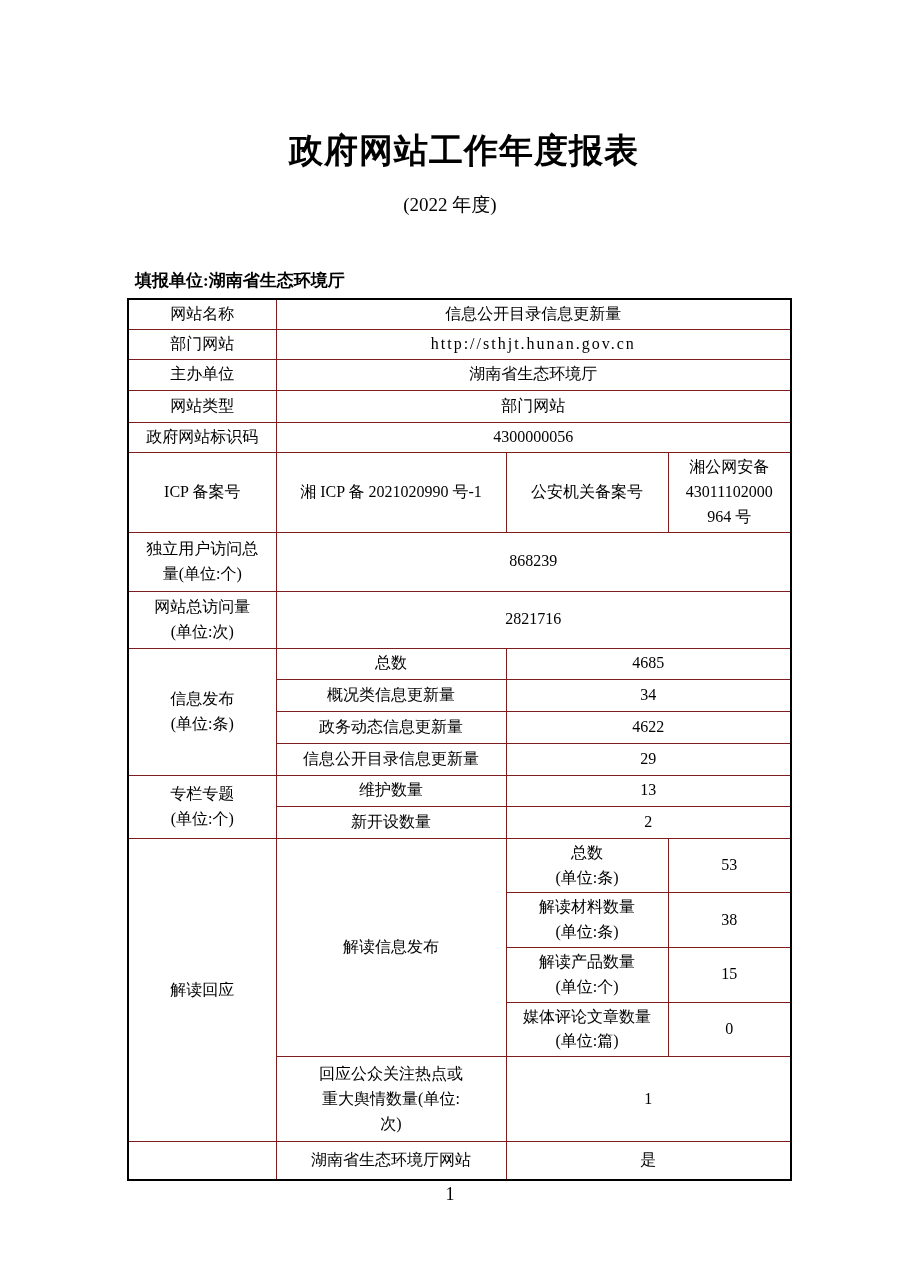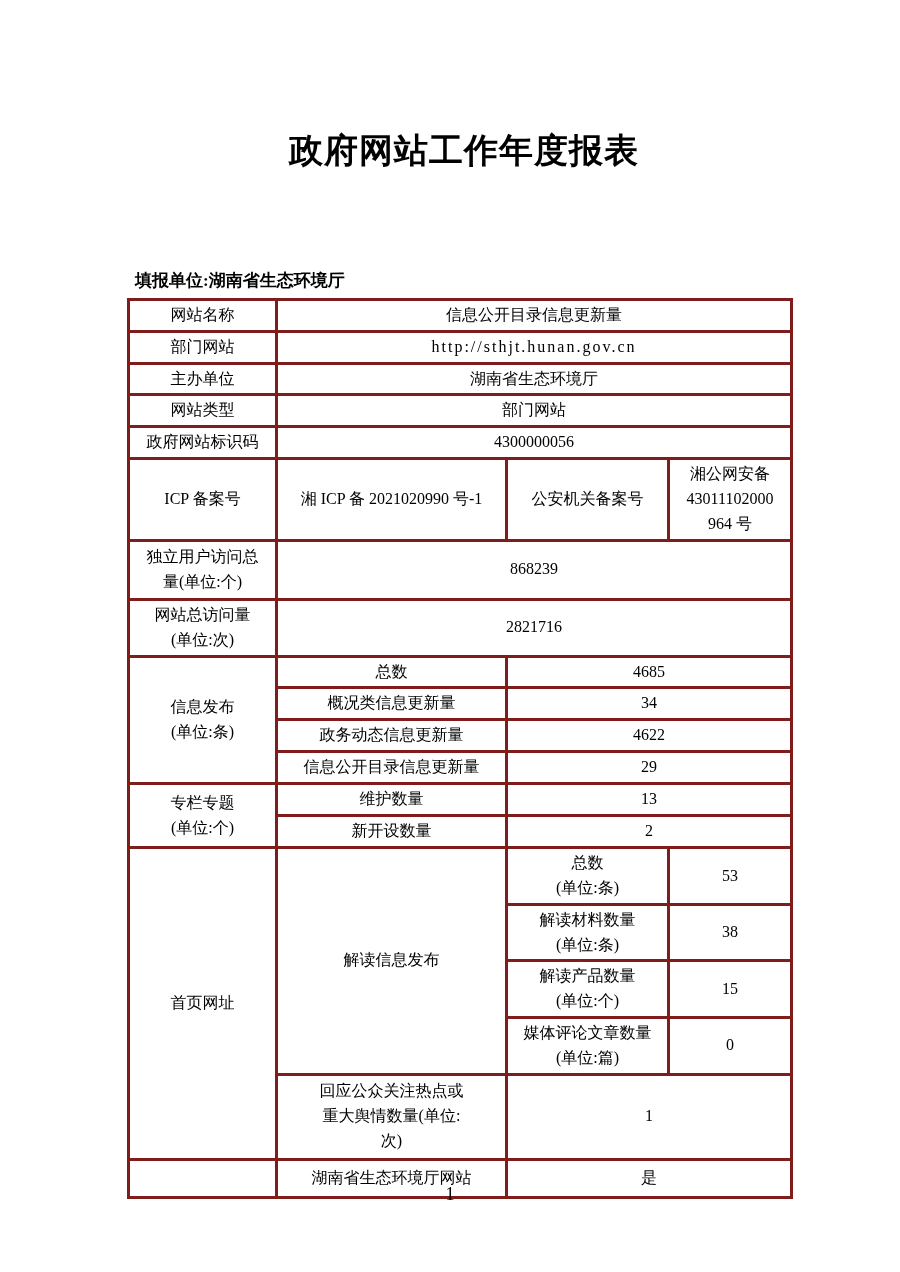--- a/index.html
+++ b/index.html
@@ -40,21 +40,21 @@
   }
   table.report {
     position: absolute;
     top: 298px; left: 127px;
     width: 663px;
     border-collapse: collapse;
     table-layout: fixed;
     border: 2px solid #000000;
   }
   table.report td {
-    border: 3px solid #7f1d1d;
+    border: 1px solid #7f1d1d;
     text-align: center;
     vertical-align: middle;
     font-size: 16px;
     line-height: 1.55;
     padding: 2px 4px;
     overflow: hidden;
   }
   td.url-cell { letter-spacing: 2px; }
   .page-number {
     position: absolute;
@@ -63,20 +63,21 @@
     text-align: center;
     font-size: 18px;
   }
 </style>
 </head>
 <body>
 
 <div class="page">
 
   <h1 class="doc-title">政府网站工作年度报表</h1>
+  <div class="doc-subtitle">(2022 年度)</div>
   <div class="reporting-unit">填报单位:湖南省生态环境厅</div>
 
   <table class="report">
     <colgroup>
       <col style="width:148px">
         <col style="width:230px">
         <col style="width:162px">
         <col style="width:123px">
     </colgroup>
     <tbody>
@@ -139,21 +140,21 @@
         <td rowspan="2">专栏专题<br>(单位:个)</td>
         <td>维护数量</td>
         <td colspan="2">13</td>
       </tr>
       <tr style="height:32px">
         <td>新开设数量</td>
         <td colspan="2">2</td>
       </tr>
 
       <tr style="height:51px">
-        <td rowspan="5">首页网址</td>
+        <td rowspan="5">解读回应</td>
         <td rowspan="4">解读信息发布</td>
         <td>总数<br>(单位:条)</td>
         <td>53</td>
       </tr>
       <tr style="height:50px">
         <td>解读材料数量<br>(单位:条)</td>
         <td>38</td>
       </tr>
       <tr style="height:52px">
         <td>解读产品数量<br>(单位:个)</td>

